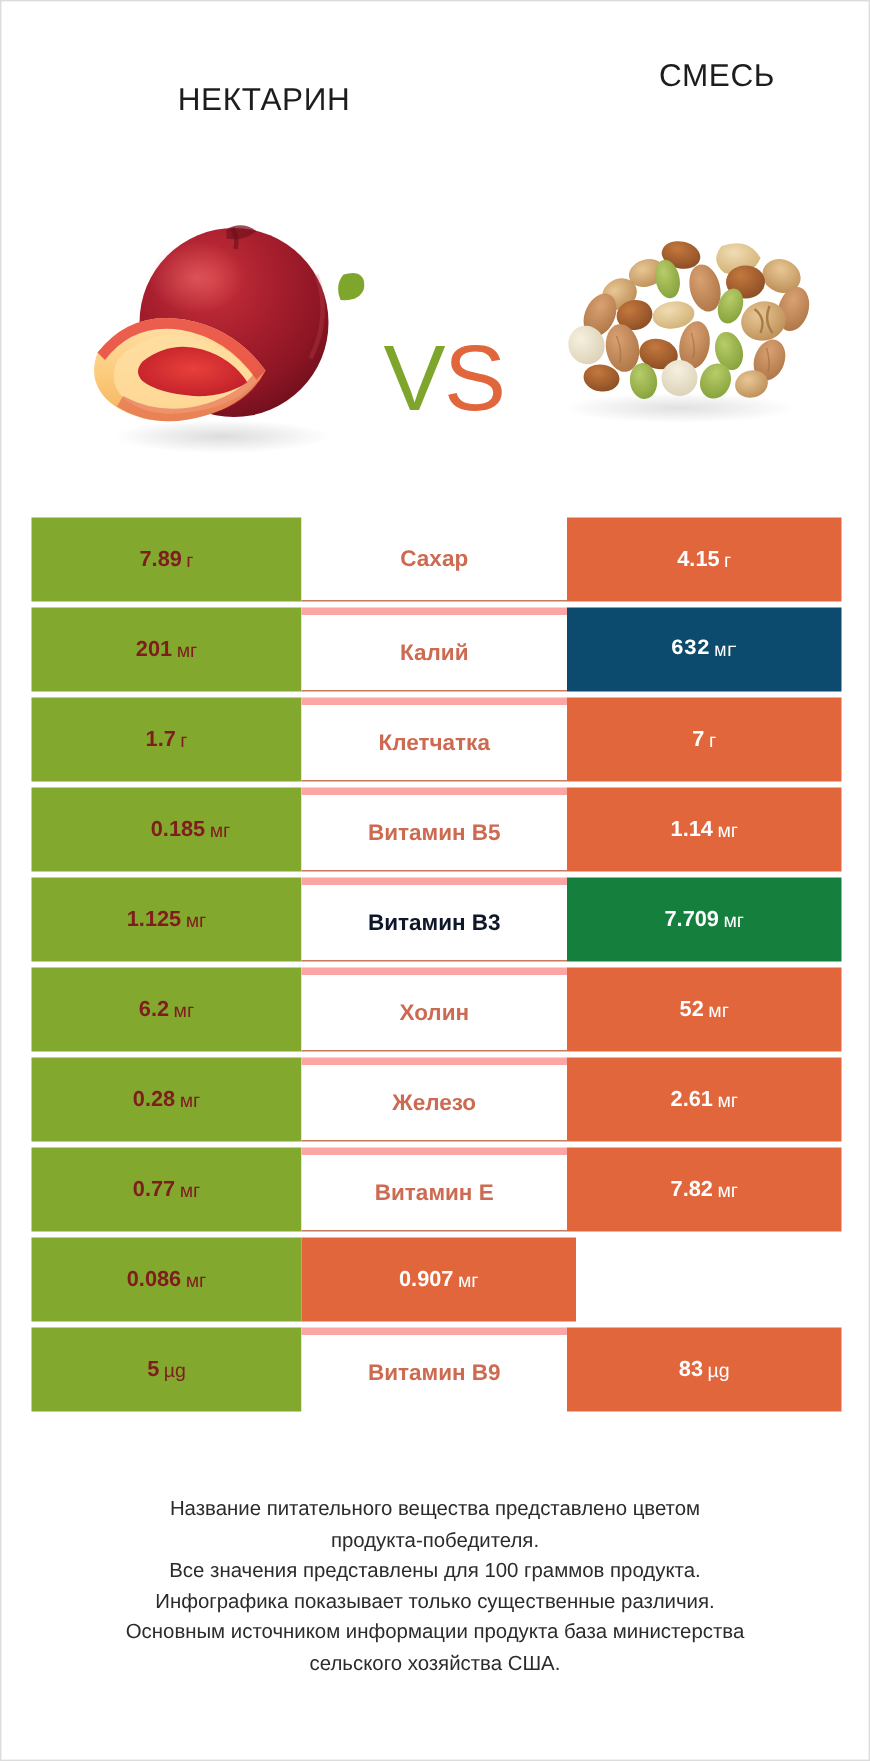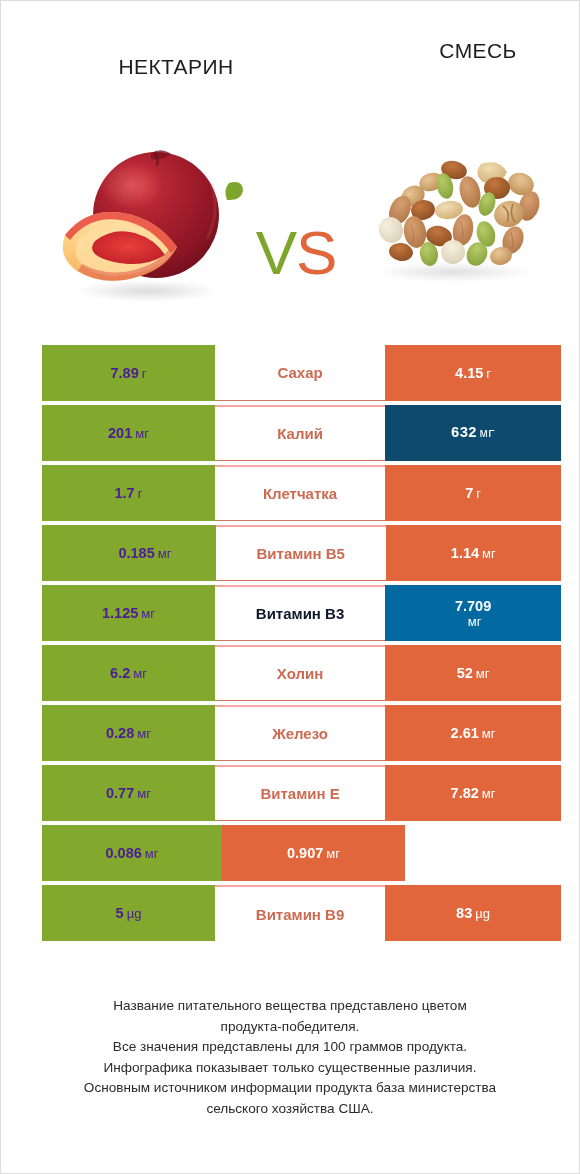--- a/index.html
+++ b/index.html
@@ -47,28 +47,27 @@
     display:flex;width:540px;height:56px;
     margin-bottom:4px;
   }
   .row:last-child{margin-bottom:0;}
   .cell{
     display:flex;align-items:center;justify-content:center;
     box-sizing:border-box;
     font-size:14.5px;
   }
   .cell-left{
-    width:180px;background:#82A82E;color:#4c1d95;
+    width:180px;background:#82A82E;color:#7f1d1d;
     font-weight:bold;
-    margin-left:21px;
   }
   .cell-mid{
     width:177px;background:#ffffff;
     color:#CC6B52;font-weight:bold;font-size:15px;
-    border-top:2px solid #fca5a5;
+    border-top:5px solid #fca5a5;
     border-bottom:1px solid #C8795F;
   }
   .row:first-child .cell-mid{border-top:none;}
   .row:last-child .cell-mid{border-bottom:none;}
   .cell-right{
     width:183px;background:#E2663C;color:#ffffff;
     font-weight:bold;
   }
   .unit{font-weight:normal;font-size:13px;margin-left:3px;}
 
@@ -254,21 +253,21 @@
           <span>1.14</span>
           <span class="unit">мг</span>
         </div>
       </div>
       <div class="row">
         <div class="cell cell-left" style="background: rgb(130, 168, 46);">
           <span>1.125</span>
           <span class="unit">мг</span>
         </div>
         <div class="cell cell-mid" style="color: #0f172a;">Витамин B3</div>
-        <div class="cell cell-right" style="background: #0369a1; flex-direction: column;">
+        <div class="cell cell-right" style="background: #15803d;">
           <span>7.709</span>
           <span class="unit">мг</span>
         </div>
       </div>
       <div class="row">
         <div class="cell cell-left" style="background: rgb(130, 168, 46);">
           <span>6.2</span>
           <span class="unit">мг</span>
         </div>
         <div class="cell cell-mid" style="color: rgb(204, 107, 82);">Холин</div>

